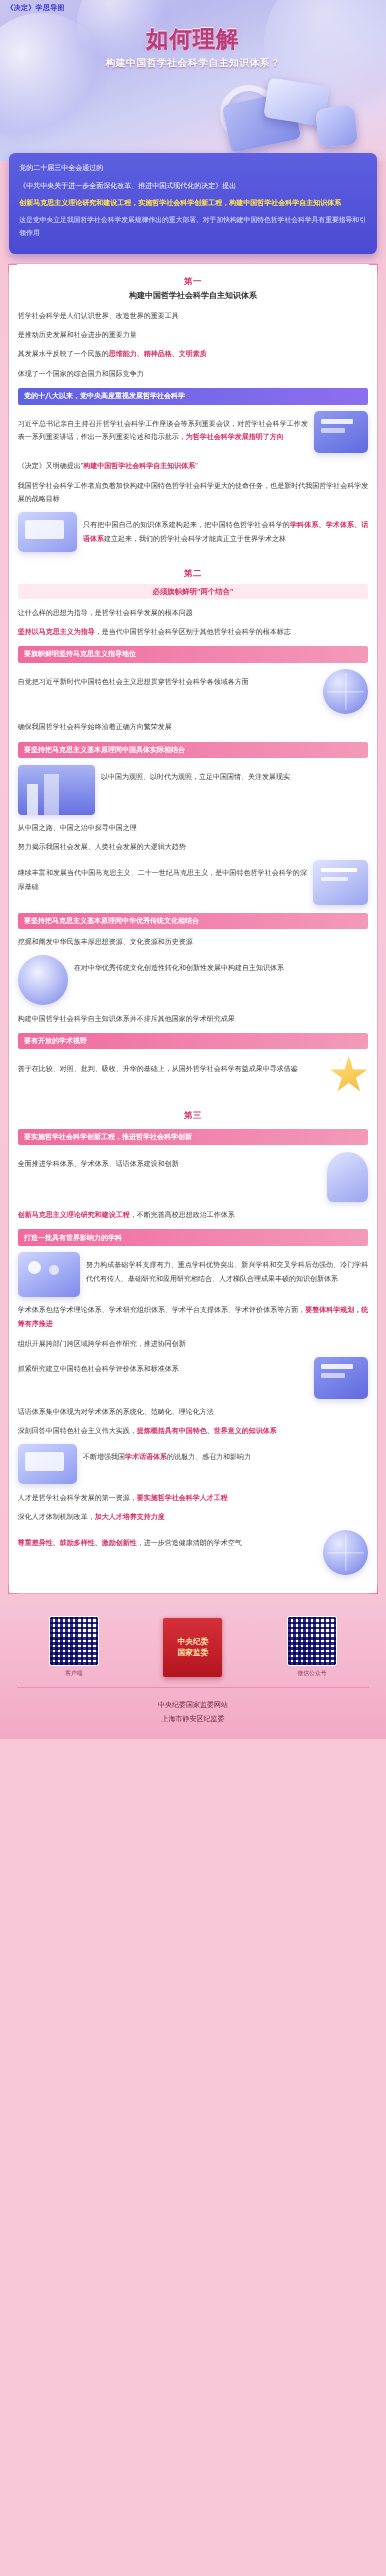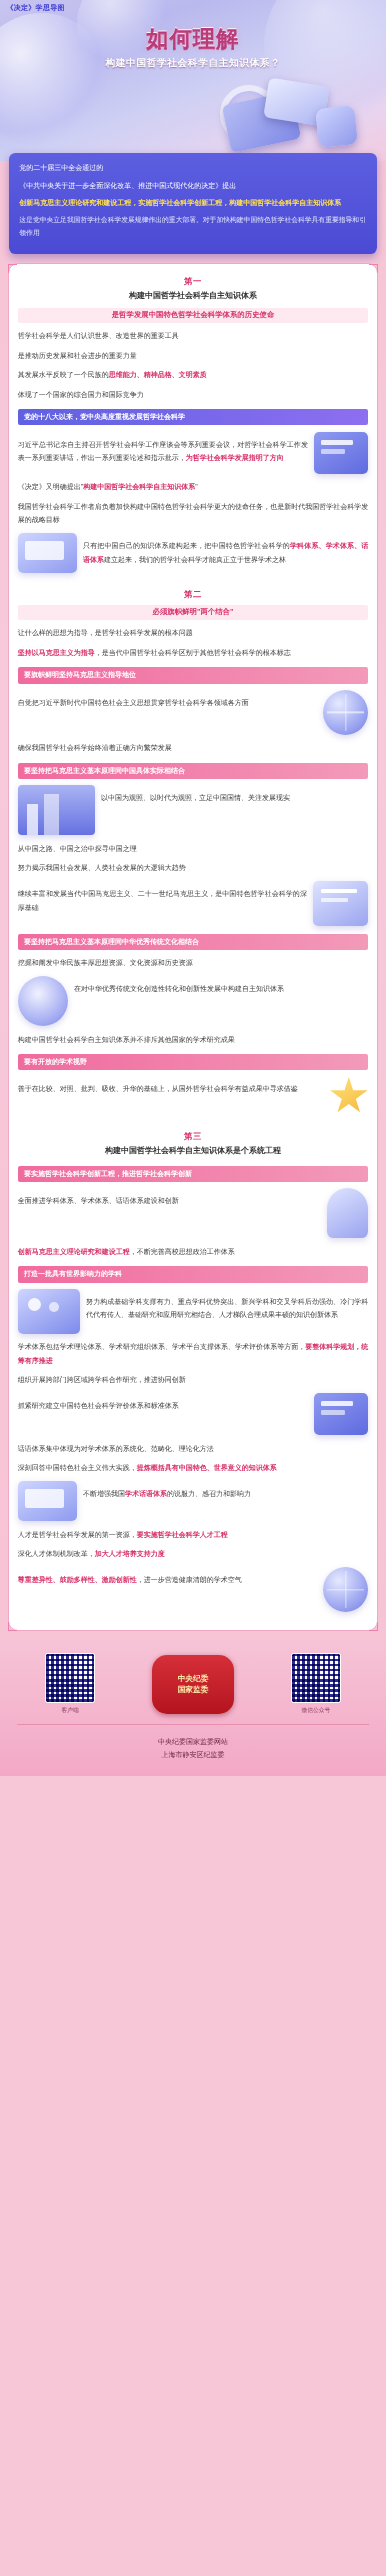--- a/index.html
+++ b/index.html
@@ -94,21 +94,21 @@
   }
   .quote p { margin:0 0 5.1px 0; font-size:7px; line-height:1.75; }
   .quote .q-em { color:#ffe14f; font-weight:bold; }
   .quote .q-note { color:#e8e8ff; font-size:6.8px; line-height:1.8; }
 
   
   .content {
     margin:9px 7.7px 0 7.7px;
     background:#ffffff;
     border:0.6px solid #f0a8c4;
-    border-radius:10px;
+    border-radius:3px;
     padding:9px 9px 11.6px 9px;
     position:relative;
   }
   .corner { position:absolute; width:9px; height:9px; border:1.3px solid #ef7fae; }
   .corner.tl{ left:-0.6px; top:-0.6px; border-right:none; border-bottom:none; }
   .corner.tr{ right:-0.6px; top:-0.6px; border-left:none; border-bottom:none; }
   .corner.bl{ left:-0.6px; bottom:-0.6px; border-right:none; border-top:none; }
   .corner.br{ right:-0.6px; bottom:-0.6px; border-left:none; border-top:none; }
 
   .sect-num {
@@ -204,21 +204,21 @@
   .qr {
     width:50px; height:50px;
     background:
       repeating-linear-gradient(0deg,#2a2a8f 0 2.6px, #ffffff 2.6px 5.1px),
       repeating-linear-gradient(90deg,#2a2a8f 0 2.6px, #ffffff 2.6px 5.1px);
     background-blend-mode: multiply;
     border:1.9px solid #fff;
     border-radius:2.6px;
   }
   .emblem {
-    width:82px; height:59px; border-radius:15px;
+    width:59px; height:59px; border-radius:2px;
     background: linear-gradient(180deg,#d6303a,#b4141e);
     color:#ffe9a8; font-size:7.7px; font-weight:bold;
     display:flex; align-items:center; justify-content:center; text-align:center;
     line-height:1.5; padding:14px;
     box-shadow:0 1.9px 5.1px rgba(120,10,20,.4);
   }
   .qr-caption { font-size:5.8px; color:#8a3a5c; margin-top:3.2px; }
   .qr-cell { display:flex; flex-direction:column; align-items:center;}
   .foot-lines { margin-top:10.3px; }
   .foot-lines div { font-size:7px; color:#6b2540; line-height:1.9; }
@@ -259,21 +259,20 @@
   </div>
 
   <div class="content">
     <span class="corner tl"></span>
     <span class="corner tr"></span>
     <span class="corner bl"></span>
     <span class="corner br"></span>
     <div id="sections-host">
         <div class="sect-num">第一</div>
         <div class="sect-title">构建中国哲学社会科学自主知识体系</div>
-        <div class="sect-tag">是哲学发展中国特色哲学社会科学体系的历史使命</div>
         <div class="para">哲学社会科学是人们认识世界、改造世界的重要工具</div>
         <div class="para">是推动历史发展和社会进步的重要力量</div>
         <div class="para">其发展水平反映了一个民族的<span class="hl">思维能力、精神品格、文明素质</span></div>
         <div class="para">体现了一个国家的综合国力和国际竞争力</div>
         <div class="bar-head">党的十八大以来，党中央高度重视发展哲学社会科学</div>
         <div class="block-row">
           <div class="txt">
             <div class="para">习近平总书记亲自主持召开哲学社会科学工作座谈会等系列重要会议，对哲学社会科学工作发表一系列重要讲话，作出一系列重要论述和指示批示，<span class="hl">为哲学社会科学发展指明了方向</span></div>
           </div>
           <div class="illu books"></div>
@@ -325,21 +324,20 @@
         <div class="para">构建中国哲学社会科学自主知识体系并不排斥其他国家的学术研究成果</div>
         <div class="pink-head">要有开放的学术视野</div>
         <div class="block-row">
           <div class="txt">
             <div class="para">善于在比较、对照、批判、吸收、升华的基础上，从国外哲学社会科学有益成果中寻求借鉴</div>
           </div>
           <div class="illu star"></div>
         </div>
         <div class="divider-deco"></div>
         <div class="sect-num">第三</div>
-        <div class="sect-title">构建中国哲学社会科学自主知识体系是个系统工程</div>
         <div class="pink-head">要实施哲学社会科学创新工程，推进哲学社会科学创新</div>
         <div class="block-row">
           <div class="txt">
             <div class="para">全面推进学科体系、学术体系、话语体系建设和创新</div>
           </div>
           <div class="illu bulb"></div>
         </div>
         <div class="para"><span class="hl">创新马克思主义理论研究和建设工程</span>，不断完善高校思想政治工作体系</div>
         <div class="pink-head">打造一批具有世界影响力的学科</div>
         <div class="block-row">

